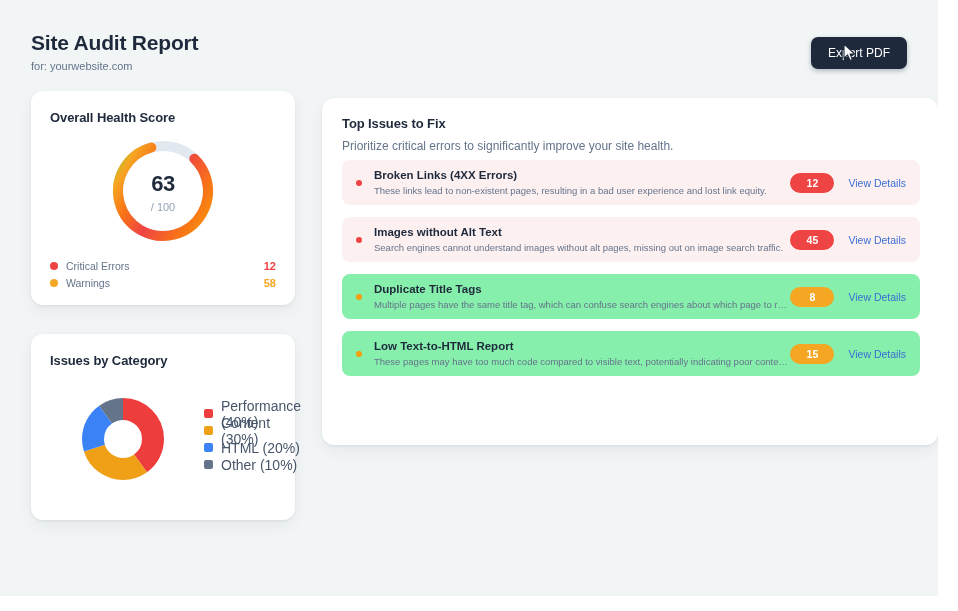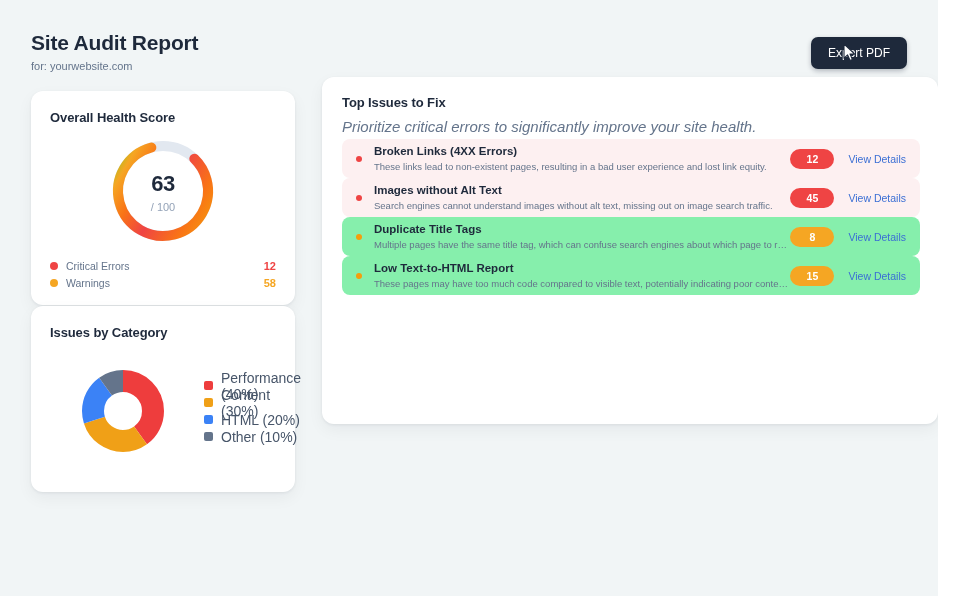--- a/index.html
+++ b/index.html
@@ -65,29 +65,28 @@
     border-radius: 12px;
     box-shadow: 0 1px 3px rgba(15,23,42,0.07), 0 6px 16px rgba(15,23,42,0.05);
   }
   .card-title {
     font-size: 13px;
     font-weight: bold;
     color: #1e293b;
     letter-spacing: -0.1px;
   }
   .card-sub {
-    font-size: 15px;
+    font-size: 12px;
     color: #64748b;
     margin-top: 8px;
-    font-style: italic;
   }
 
   #card-health { left: 31px; top: 91px; width: 264px; height: 214px; }
-  #card-category { left: 31px; top: 306px; width: 264px; height: 186px; }
-  #card-issues { left: 322px; top: 77px; width: 616px; height: 347px; }
+  #card-category { left: 31px; top: 334px; width: 264px; height: 186px; }
+  #card-issues { left: 322px; top: 98px; width: 616px; height: 347px; }
 
   #card-health .card-title,
   #card-category .card-title { margin: 19px 0 0 19px; }
   #card-issues .inner-head { padding: 18px 0 0 20px; }
 
   
   .gauge-wrap {
     position: absolute;
     left: 0; right: 0;
     top: 45px;
@@ -173,23 +172,23 @@
   .issue-list {
     position: absolute;
     left: 20px;
     top: 62px;
     width: 578px;
   }
   .issue-row {
     position: relative;
     display: flex;
     align-items: center;
-    height: 39px;
+    height: 45px;
     border-radius: 8px;
-    margin-bottom: 0;
+    margin-bottom: 12px;
     padding: 0 14px 0 0;
   }
   .issue-row.sev-critical { background: #fdf0f1; }
   .issue-row.sev-warning  { background: #86efac; }
 
   .issue-bullet {
     width: 6px; height: 6px;
     border-radius: 50%;
     margin: 0 12px 0 14px;
     flex: none;
@@ -353,21 +352,21 @@
           <div class="issue-desc">These links lead to non-existent pages, resulting in a bad user experience and lost link equity.</div>
         </div>
         <div class="issue-count sev-critical">12</div>
         <a class="issue-link">View Details</a>
       </div>
 
       <div class="issue-row sev-critical">
         <span class="issue-bullet sev-critical"></span>
         <div class="issue-text">
           <div class="issue-title">Images without Alt Text</div>
-          <div class="issue-desc">Search engines cannot understand images without alt text, missing out on image search traffic.</div>
+          <div class="issue-desc">Search engines cannot understand images without alt pages, missing out on image search traffic.</div>
         </div>
         <div class="issue-count sev-critical">45</div>
         <a class="issue-link">View Details</a>
       </div>
 
       <div class="issue-row sev-warning">
         <span class="issue-bullet sev-warning"></span>
         <div class="issue-text">
           <div class="issue-title">Duplicate Title Tags</div>
           <div class="issue-desc">Multiple pages have the same title tag, which can confuse search engines about which page to rank.</div>

